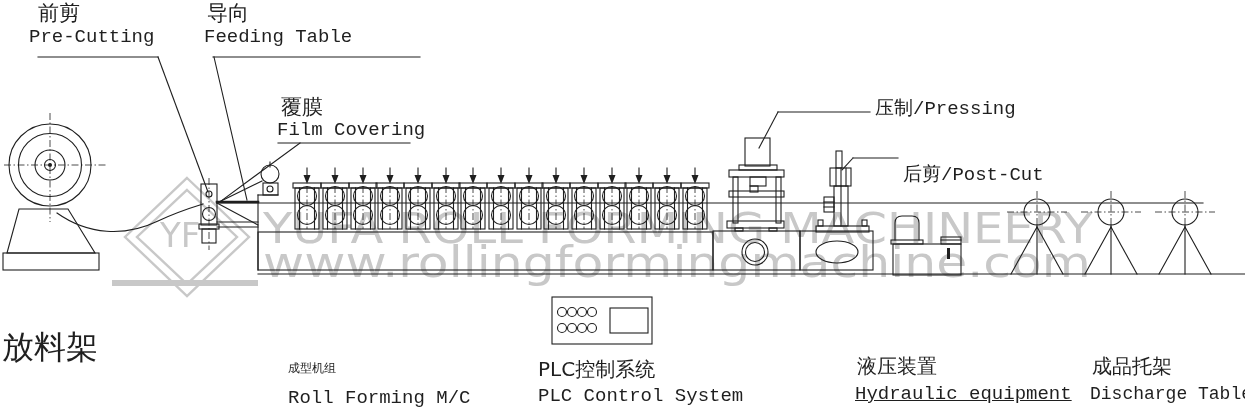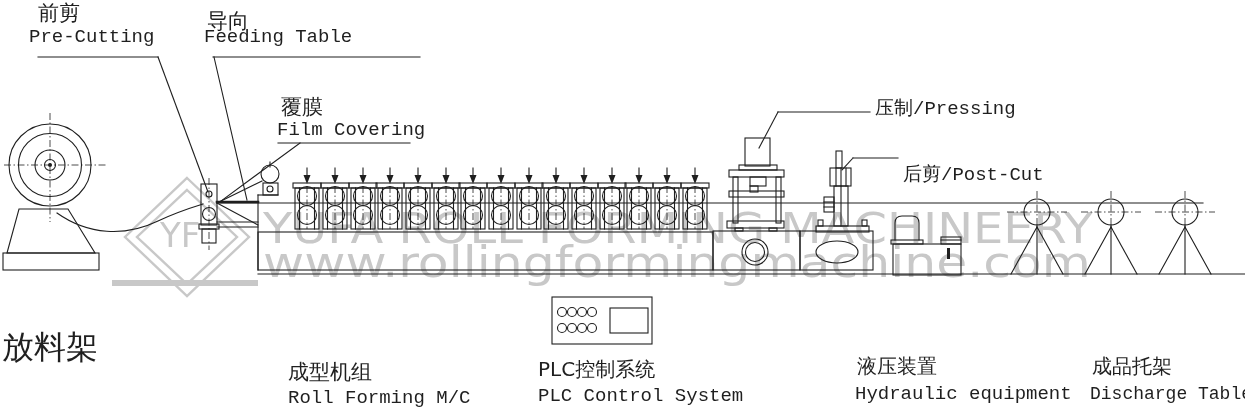--- a/index.html
+++ b/index.html
@@ -194,36 +194,36 @@
       <line class="ln" x1="870" y1="112" x2="778" y2="112"></line>
       <line class="ln" x1="778" y1="112" x2="759" y2="148"></line>
       <line class="ln" x1="898" y1="158" x2="853" y2="158"></line>
       <line class="ln" x1="853" y1="158" x2="842" y2="170"></line>
     </g>
   </svg>
 
   <div class="lbl zh" style="left:38px;  top:3px;">前剪</div>
   <div class="lbl en" style="left:29px;  top:28px;">Pre-Cutting</div>
 
-  <div class="lbl zh" style="left:207px; top:3px;margin-top:8px;">导向</div>
+  <div class="lbl zh" style="left:207px; top:3px;">导向</div>
   <div class="lbl en" style="left:204px; top:28px;">Feeding Table</div>
 
   <div class="lbl zh" style="left:281px; top:97px;">覆膜</div>
   <div class="lbl en" style="left:277px; top:121px;">Film Covering</div>
 
   <div class="lbl en" style="left:875px; top:100px;">压制/Pressing</div>
   <div class="lbl en" style="left:903px; top:145px;margin-top:21px;">后剪/Post-Cut</div>
 
   <div class="lbl zh big-zh" style="left:2px; top:331px;">放料架</div>
 
-  <div class="lbl zh" style="left:288px; top:362px; font-size:21px;">成型机组</div>
+  <div class="lbl zh" style="left:288px; top:362px; font-size:12px;">成型机组</div>
   <div class="lbl en" style="left:288px; top:389px;">Roll Forming M/C</div>
 
   <div class="lbl en" style="left:538px; top:387px;">PLC Control System</div>
   <div class="lbl zh" style="left:538px; top:359px; font-size:20px;">PLC控制系统</div>
 
   <div class="lbl zh" style="left:857px; top:356px; font-size:20px;">液压装置</div>
-  <div class="lbl en" style="left:855px; top:385px;">Hydraulic equipment</div>
+  <div class="lbl en" style="left:855px; top:385px;text-decoration:underline;">Hydraulic equipment</div>
 
   <div class="lbl zh" style="left:1092px; top:356px; font-size:20px;">成品托架</div>
   <div class="lbl en" style="left:1090px; top:385px; font-size:18px;">Discharge Table</div>
 
 </div>
 
 </body></html>

